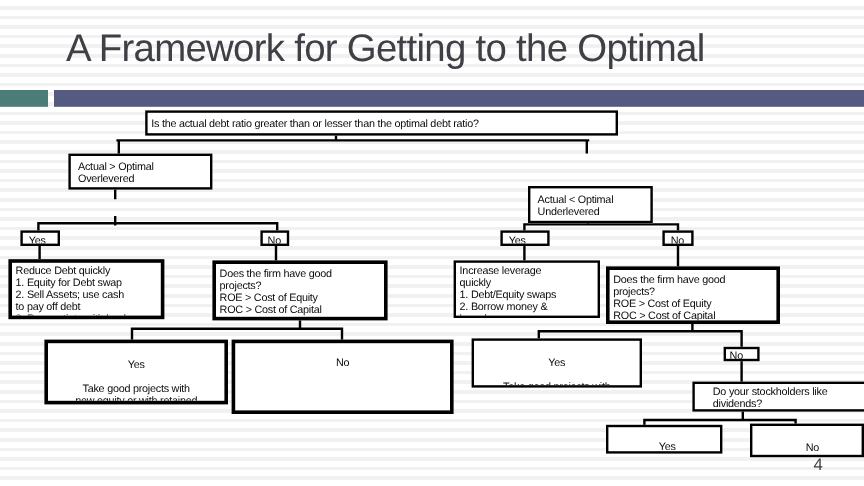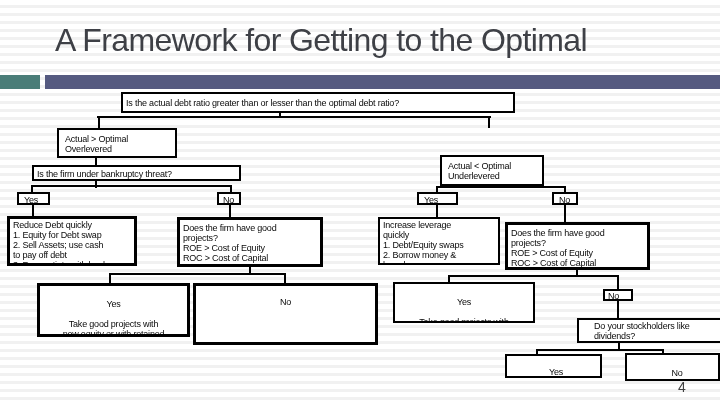--- a/index.html
+++ b/index.html
@@ -74,21 +74,20 @@
   </svg>
 
   <div class="box center q-main">Is the actual debt ratio greater than or lesser than the optimal debt ratio?</div>
 
   <div class="box b-over">Actual &gt; Optimal
 Overlevered</div>
 
   <div class="box b-under">Actual &lt; Optimal
 Underlevered</div>
 
-  <div class="box center q-bank">Is the firm under bankruptcy threat?</div>
 
   <div class="box y-l1">Yes</div>
 
   <div class="box n-l1">No</div>
 
   <div class="box thick b-reduce">Reduce Debt quickly
 1. Equity for Debt swap
 2. Sell Assets; use cash
 to pay off debt
 3. Renegotiate with lenders</div>

